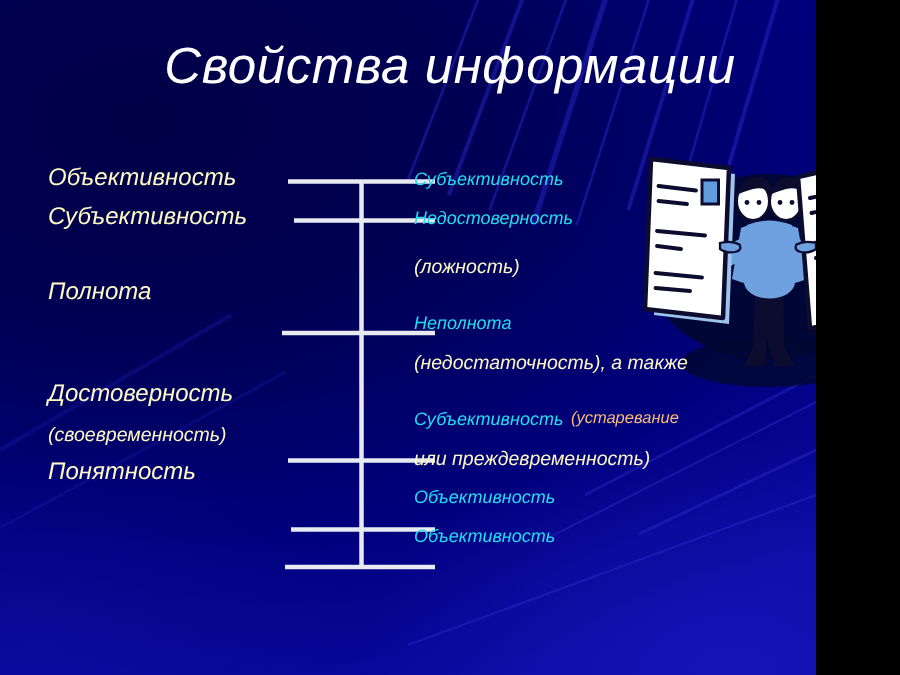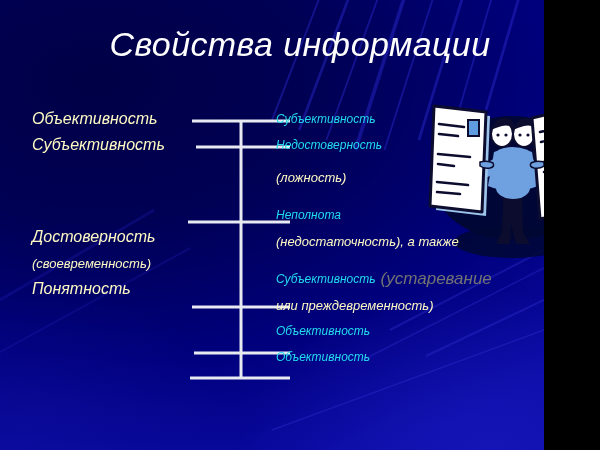--- a/index.html
+++ b/index.html
@@ -70,21 +70,21 @@
     align-items: center;
     white-space: nowrap;
   }
   .t-white { color: #fef9c3; text-align: right; }
   .t-cyan  { color: #22dcee; }
   .f-main  { font-size: 16px; }
   .f-sub   { font-size: 13px; }
   .f-main-r{ font-size: 12px; }
   .gap-sm  { height: 12px; }
   .gap-xs  { height: 6px; }
-  .inline-sub { font-size: 17px; margin-left: 5px; color:#737373; }
+  .inline-sub { font-size: 11px; margin-left: 5px; color:#fdba74; }
 
   
   .bracket {
     position: absolute;
     left: 186px;
     top: 100px;
     width: 110px;
     height: 290px;
     pointer-events: none;
   }
@@ -217,20 +217,23 @@
 
   <div class="col-left">
     <div class="row">
       <span class="t-white f-main">Объективность</span>
     </div>
     <div class="row">
       <span class="t-white f-main">Субъективность</span>
     </div>
     <div class="gap-sm"></div>
     <div class="gap-sm"></div>
+    <div class="row">
+      <span class="t-white f-main">Полнота</span>
+    </div>
     <div class="gap-sm"></div>
     <div class="gap-sm"></div>
     <div class="gap-sm"></div>
     <div class="gap-xs"></div>
     <div class="row">
       <span class="t-white f-main">Достоверность</span>
     </div>
     <div class="row">
       <span class="t-white f-sub">(своевременность)</span>
     </div>

